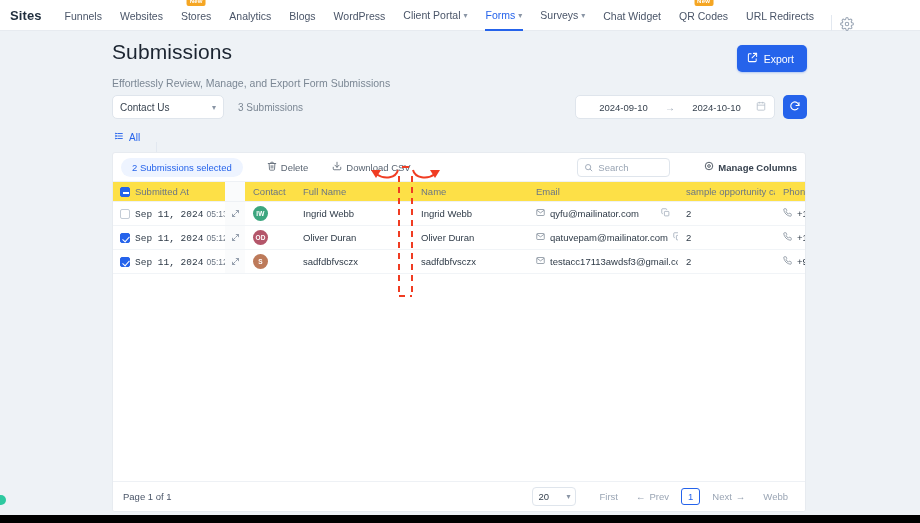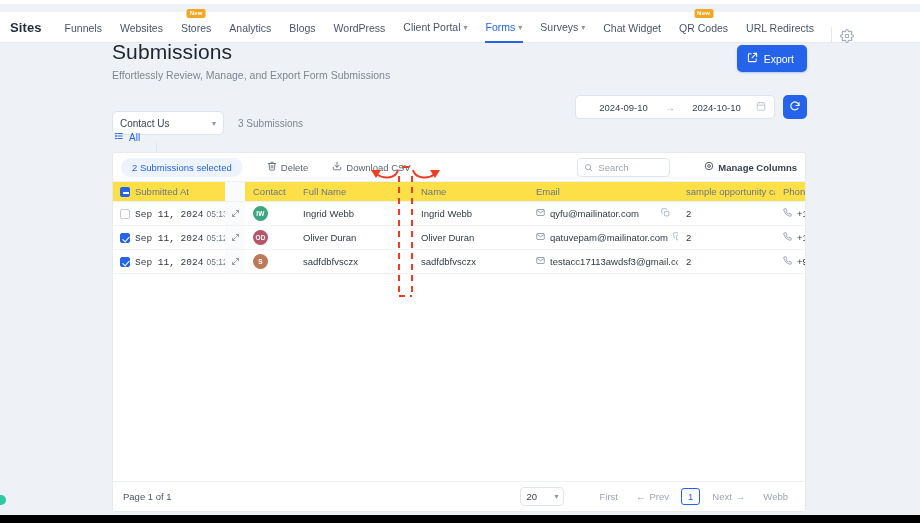--- a/index.html
+++ b/index.html
@@ -6,21 +6,21 @@
   html, body {
     width: 920px; height: 523px;
     font-family: "Liberation Sans", sans-serif;
     background: #ffffff;
     overflow: hidden;
   }
   #root { position: relative; width: 920px; height: 523px; background: #eef2f6; }
 
   
   .topbar {
-    position: absolute; left: 0; top: 12px; width: 920px; height: 31px;
+    position: absolute; left: 0; top: 0; width: 920px; height: 31px;
     background: #ffffff; display: flex; align-items: center;
     padding-left: 10px; border-bottom: 1px solid #e7ebf0;
   }
   .brand { font-size: 13px; font-weight: bold; color: #1f2d3d; margin-right: 14px; letter-spacing:.1px;}
   .nav { display: flex; align-items: flex-end; gap: 0px; }
   .nav-item {
     position: relative; font-size: 10.5px; color: #4a5568;
     padding: 8px 9px; white-space: nowrap; cursor: pointer; line-height: 14px;
   }
   .nav-item.active { color: #2563eb; }
@@ -32,32 +32,32 @@
     position: absolute; top: -4px; left: 50%; transform: translateX(-50%);
     background: #f5a623; color: #fff; font-size: 6px; font-weight: bold;
     border-radius: 2px; padding: 1px 3px; line-height: 7px; letter-spacing:.2px;
   }
   .nav-sep { width:1px; height:16px; background:#e2e8f0; margin:0 8px; }
   .gear-btn { width: 14px; height:14px; color:#9aa5b4; cursor:pointer; }
 
   
   .page-head { position:absolute; left:112px; top:40px; }
   .page-title { font-size: 21px; color:#1b2430; font-weight:normal; letter-spacing:.1px; }
-  .page-sub { font-size: 10.5px; color:#7b8794; margin-top: 5px; }
+  .page-sub { font-size: 10.5px; color:#7b8794; margin-top: 13px; }
 
   .export-btn {
     position:absolute; right: 113px; top: 45px;
     background:#2563eb; color:#fff; border-radius:5px;
     font-size:10.5px; padding: 7px 13px 7px 10px;
     display:flex; align-items:center; gap:6px; cursor:pointer; border:none;
     box-shadow: 0 1px 2px rgba(37,99,235,.3);
   }
 
   
-  .filters { position:absolute; left:112px; top:95px; display:flex; align-items:center; gap:14px;margin-top:16px; }
+  .filters { position:absolute; left:112px; top:95px; display:flex; align-items:center; gap:14px; }
   .select-box {
     width: 112px; height: 24px; background:#fff; border:1px solid #dfe5ec; border-radius:5px;
     display:flex; align-items:center; justify-content:space-between; padding: 0 7px;
     font-size:10px; color:#37424f; cursor:pointer;
   }
   .count-text { font-size:10px; color:#7b8794; }
 
   .rightfilters { position:absolute; right:113px; top:95px; display:flex; align-items:center; gap:8px; }
   .daterange {
     width: 200px; height:24px; background:#fff; border:1px solid #dfe5ec; border-radius:5px;
@@ -150,21 +150,21 @@
   
   .foot {
     position:absolute; left:0; bottom:0; width:694px; height:30px;
     border-top:1px solid #eef1f5; display:flex; align-items:center; padding: 0 10px;
     font-size:9.5px; color:#4a5568; background:#fff;
   }
   .foot-spacer { flex:1; }
   .pagesize {
     width:44px; height:19px; border:1px solid #dfe5ec; border-radius:4px;
     display:flex; align-items:center; justify-content:space-between; padding:0 5px;
-    font-size:9.5px; color:#37424f; cursor:pointer; margin-right:26px;
+    font-size:9.5px; color:#37424f; cursor:pointer; margin-right:14px;
   }
   .pgbtn { font-size:9.5px; color:#9aa5b4; padding: 3px 9px; cursor:pointer; display:flex; align-items:center; gap:4px;}
   .pgnum {
     border:1px solid #2563eb; color:#2563eb; border-radius:3px; font-size:9.5px;
     padding: 2px 6px; cursor:pointer; margin: 0 3px;
   }
 
   
   .anno { position:absolute; left:0; top:0; width:920px; height:523px; pointer-events:none; }
   .greendot {

